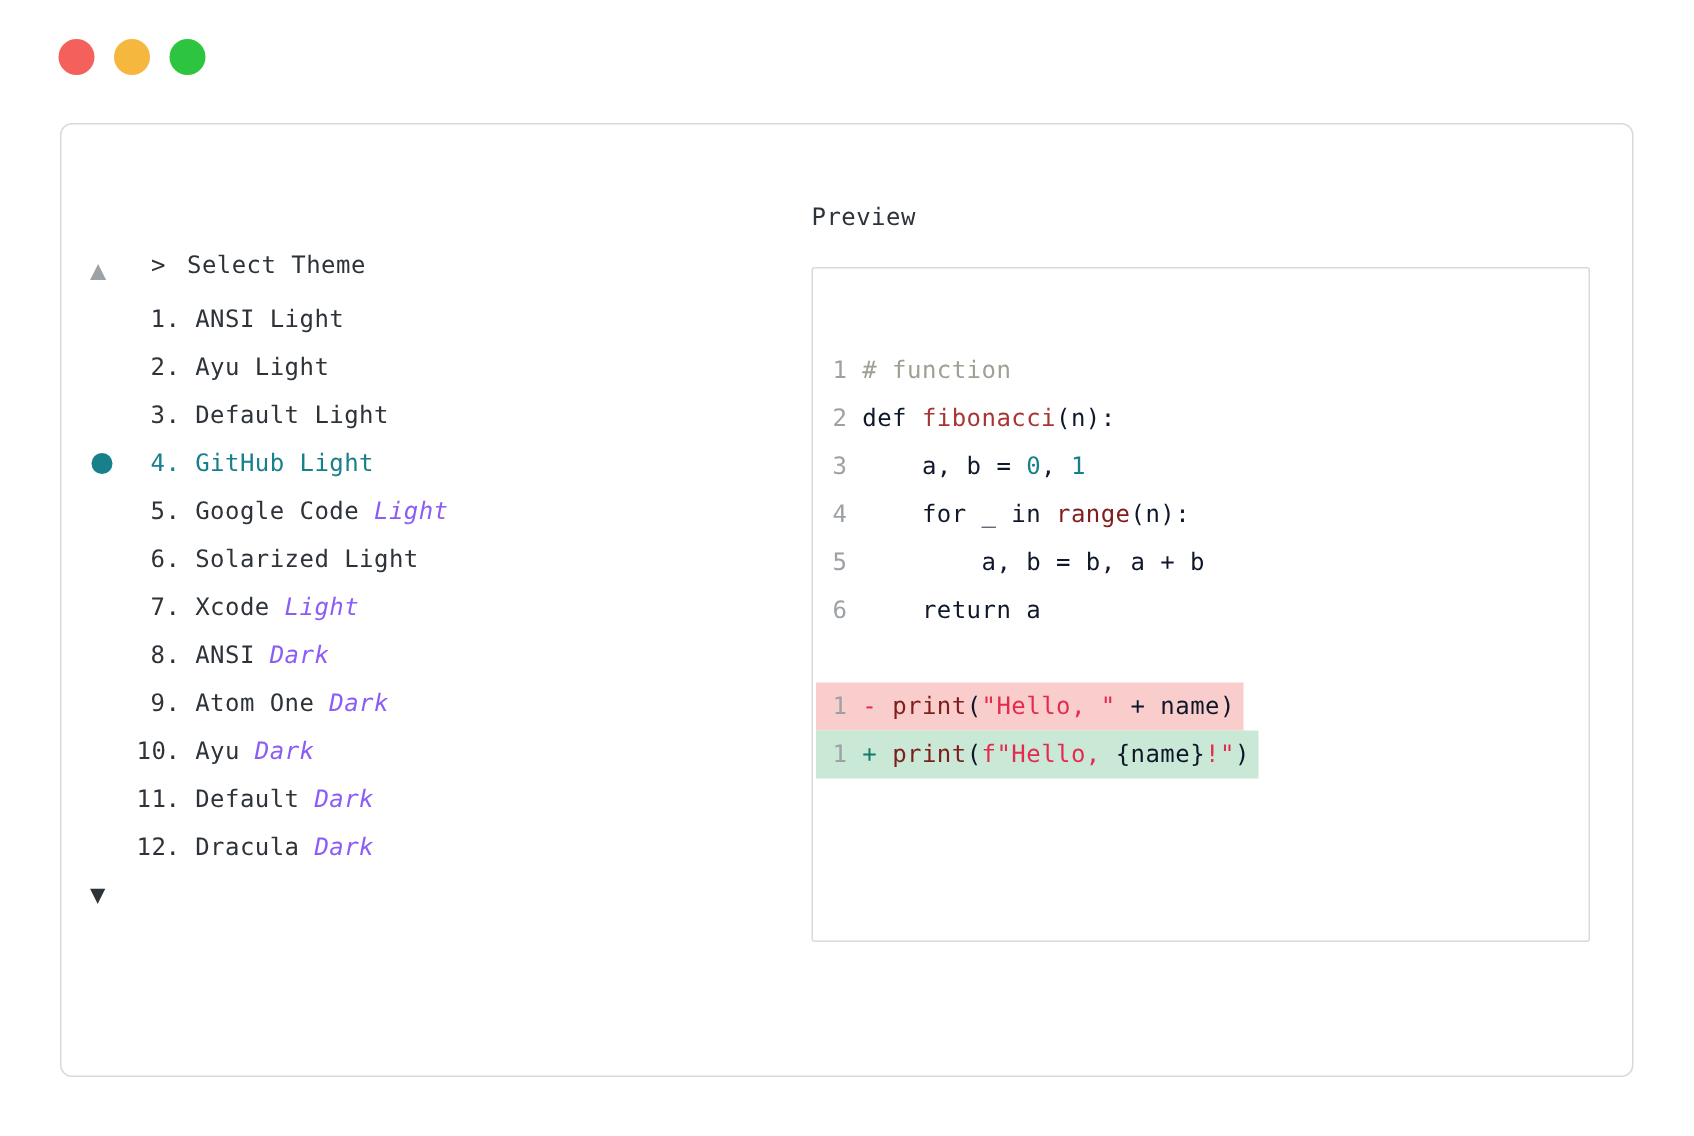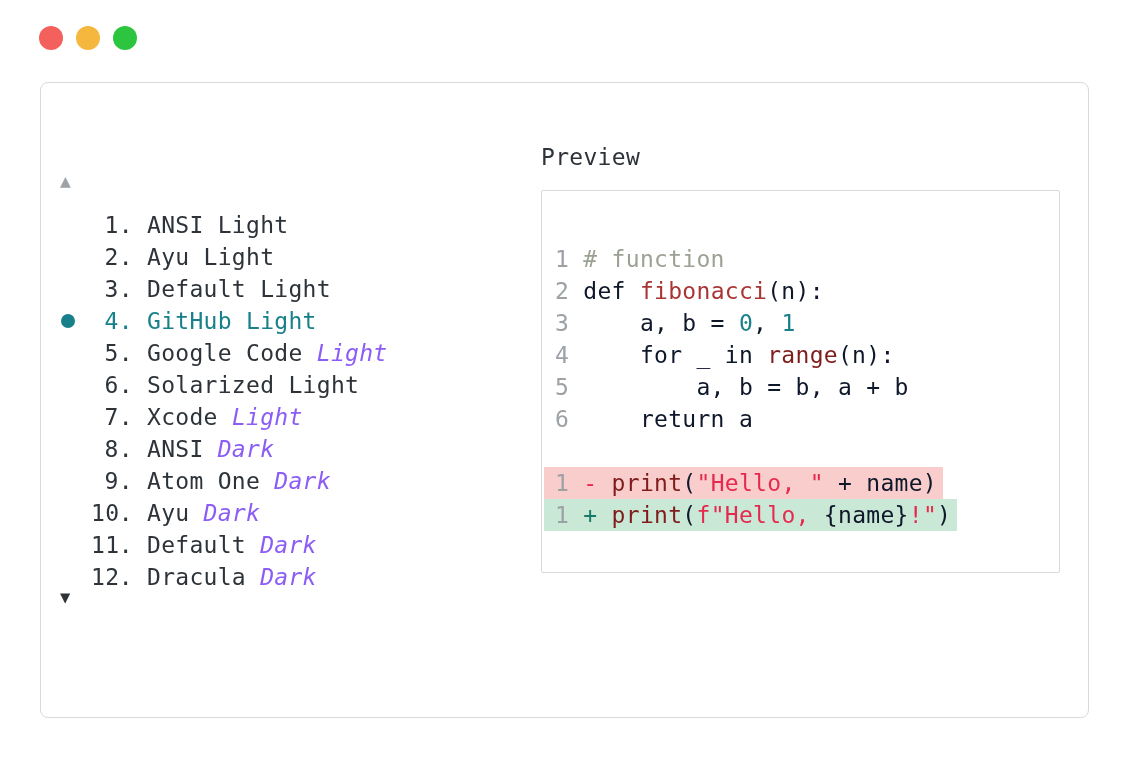--- a/index.html
+++ b/index.html
@@ -9,41 +9,41 @@
   .traffic { position:absolute; width:24px; height:24px; border-radius:50%; top:26px; }
   .traffic.red    { left:39px;  background:#f4615c; }
   .traffic.yellow { left:76px;  background:#f5b73d; }
   .traffic.green  { left:113px; background:#2dc53f; }
 
   .window {
     position:absolute; left:40px; top:82px; width:1049px; height:636px;
     background:#fff; border:1.5px solid #d8d9da; border-radius:8px;
   }
 
-  .mono { font-size:23px; line-height:32px; letter-spacing:0.3px; white-space:pre;margin-top:12px; }
+  .mono { font-size:16px; line-height:32px; letter-spacing:0.3px; white-space:pre; }
 
   .prompt { position:absolute; left:20px; top:46px; }
   .prompt .chev { margin-right:14px; }
 
   .arrow-up   { position:absolute; left:19px; top:82px;  height:32px; line-height:32px; font-size:18px; color:#9da2a6; }
   .arrow-down { position:absolute; left:19px; top:498px; height:32px; line-height:32px; font-size:17px; color:#2e3338; }
 
   .theme-list { position:absolute; left:0; top:114px; width:500px; }
   .theme-row  { display:flex; align-items:center; height:32px; padding-left:20px; cursor:default; }
   .bullet-cell { width:30px; display:flex; align-items:center; }
   .bullet-dot  { width:14px; height:14px; border-radius:50%; background:#17808a; }
   .num-cell { display:inline-block; width:2ch; text-align:right; }
   .theme-row .muted { color:#8b5cf6;font-style:italic; }
   .theme-row.selected, .theme-row.selected .num-cell, .theme-row.selected .sep { color:#17808a; }
 
   .help { position:absolute; left:20px; top:558px; height:32px; color:#a6aaad; }
 
   .preview-label { position:absolute; left:500px; top:46px; }
   .preview-box {
-    position:absolute; left:500px; top:95px; width:519px; height:383px;
+    position:absolute; left:500px; top:95px; width:519px; height:450px;
     border:1.5px solid #d8d9da; border-radius:2px; background:#fff;
     padding-top:52px; overflow:hidden;
   }
   .code-line { height:32px; line-height:32px; padding-left:13px; }
   .code-line.blank { }
   .code-line.removed, .code-line.added {
     margin-left:2px; padding-left:11px; padding-right:6px; width:fit-content;
   }
   .code-line.removed { background:#f8cdcb; }
   .code-line.added   { background:#c9e8d6; }
@@ -60,20 +60,23 @@
 </style>
 </head>
 <body>
 
 <span class="traffic red"></span>
 <span class="traffic yellow"></span>
 <span class="traffic green"></span>
 
 <div class="window">
 
+  <div class="prompt mono">
+    <span class="chev">&gt;</span><span>Select Theme</span>
+  </div>
 
   <div class="arrow-up">▲</div>
 
   <div class="theme-list mono" id="theme-list"><div class="theme-row"><span class="bullet-cell"></span><span class="num-cell">1</span><span class="sep">. </span><span>ANSI Light</span></div><div class="theme-row"><span class="bullet-cell"></span><span class="num-cell">2</span><span class="sep">. </span><span>Ayu Light</span></div><div class="theme-row"><span class="bullet-cell"></span><span class="num-cell">3</span><span class="sep">. </span><span>Default Light</span></div><div class="theme-row selected"><span class="bullet-cell"><span class="bullet-dot"></span></span><span class="num-cell">4</span><span class="sep">. </span><span>GitHub Light</span></div><div class="theme-row"><span class="bullet-cell"></span><span class="num-cell">5</span><span class="sep">. </span><span>Google Code</span><span class="muted"> Light</span></div><div class="theme-row"><span class="bullet-cell"></span><span class="num-cell">6</span><span class="sep">. </span><span>Solarized Light</span></div><div class="theme-row"><span class="bullet-cell"></span><span class="num-cell">7</span><span class="sep">. </span><span>Xcode</span><span class="muted"> Light</span></div><div class="theme-row"><span class="bullet-cell"></span><span class="num-cell">8</span><span class="sep">. </span><span>ANSI</span><span class="muted"> Dark</span></div><div class="theme-row"><span class="bullet-cell"></span><span class="num-cell">9</span><span class="sep">. </span><span>Atom One</span><span class="muted"> Dark</span></div><div class="theme-row"><span class="bullet-cell"></span><span class="num-cell">10</span><span class="sep">. </span><span>Ayu</span><span class="muted"> Dark</span></div><div class="theme-row"><span class="bullet-cell"></span><span class="num-cell">11</span><span class="sep">. </span><span>Default</span><span class="muted"> Dark</span></div><div class="theme-row"><span class="bullet-cell"></span><span class="num-cell">12</span><span class="sep">. </span><span>Dracula</span><span class="muted"> Dark</span></div></div>
 
   <div class="arrow-down">▼</div>
 
   <div class="preview-label mono">Preview</div>
 
   <div class="preview-box mono" id="preview-box"><div class="code-line"><span class="tok-lineno">1 </span><span class="tok-comment"># function</span></div><div class="code-line"><span class="tok-lineno">2 </span><span class="tok-plain">def </span><span class="tok-defname">fibonacci</span><span class="tok-plain">(n):</span></div><div class="code-line"><span class="tok-lineno">3 </span><span class="tok-plain">    a, b = </span><span class="tok-number">0</span><span class="tok-plain">, </span><span class="tok-number">1</span></div><div class="code-line"><span class="tok-lineno">4 </span><span class="tok-plain">    for _ in </span><span class="tok-builtin">range</span><span class="tok-plain">(n):</span></div><div class="code-line"><span class="tok-lineno">5 </span><span class="tok-plain">        a, b = b, a + b</span></div><div class="code-line"><span class="tok-lineno">6 </span><span class="tok-plain">    return a</span></div><div class="code-line blank"></div><div class="code-line removed"><span class="tok-lineno">1</span><span class="tok-del"> - </span><span class="tok-builtin">print</span><span class="tok-plain">(</span><span class="tok-string">"Hello, "</span><span class="tok-plain"> + name)</span></div><div class="code-line added"><span class="tok-lineno">1</span><span class="tok-ins"> + </span><span class="tok-builtin">print</span><span class="tok-plain">(</span><span class="tok-string">f"Hello, </span><span class="tok-plain">{name}</span><span class="tok-string">!"</span><span class="tok-plain">)</span></div></div>

